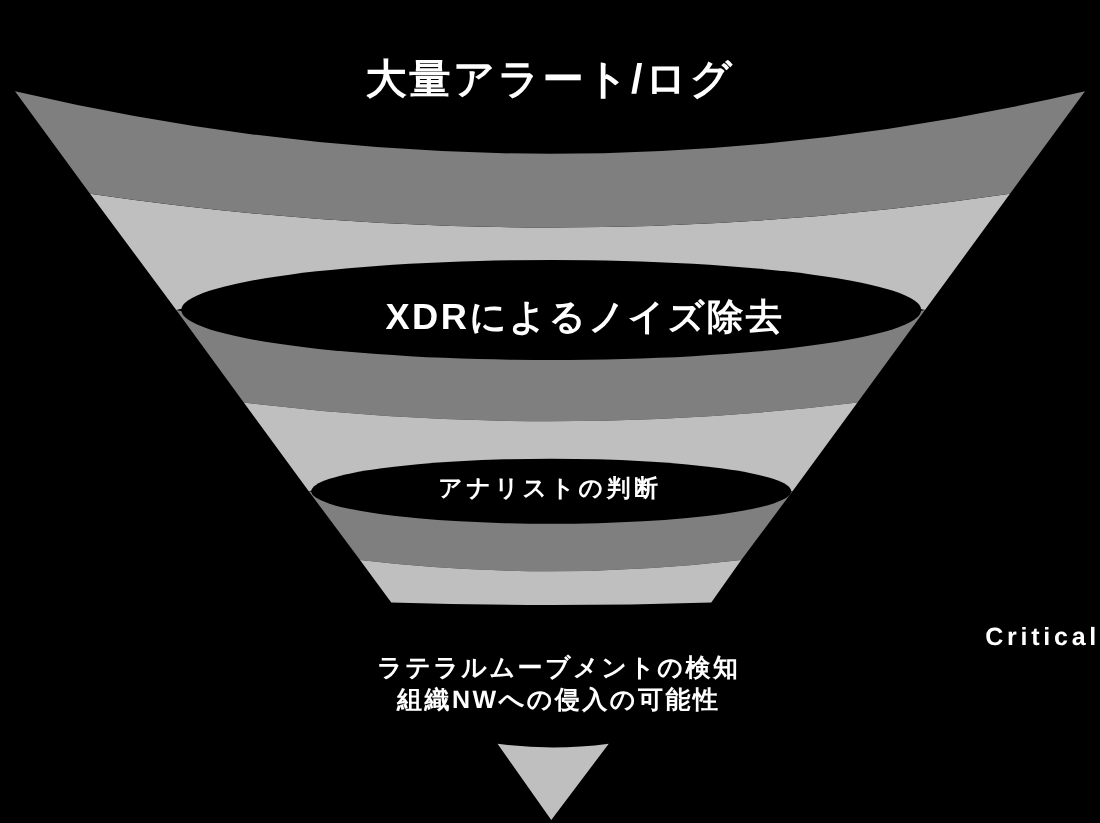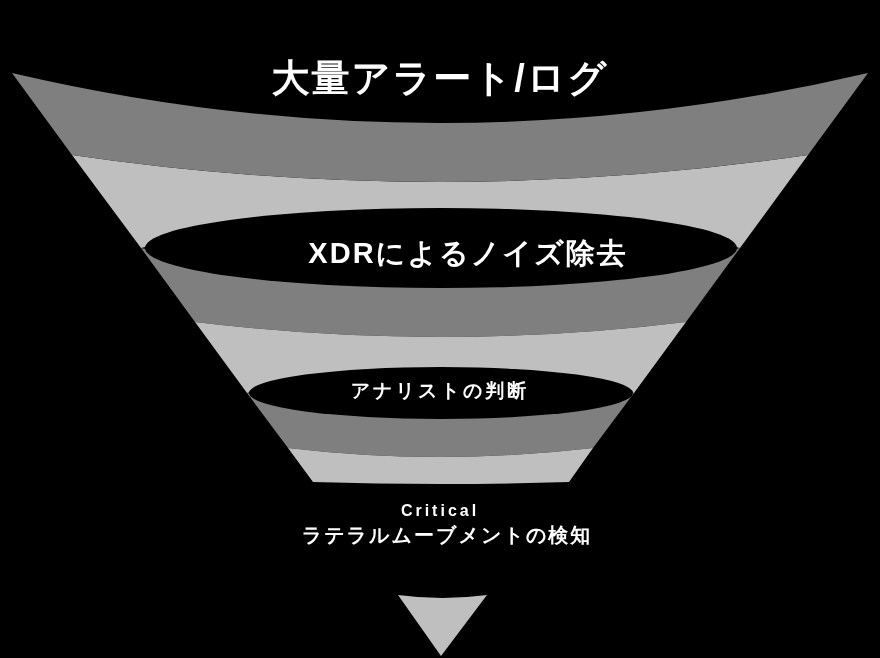--- a/index.html
+++ b/index.html
@@ -27,22 +27,22 @@
     position: absolute;
     left: 0;
     width: 880px;
     text-align: center;
     color: #ffffff;
     font-weight: bold;
     white-space: nowrap;
     pointer-events: none;
   }
   .funnel-title {
-    top: 53px;
-    font-size: 38px;
+    top: 41px;
+    font-size: 33px;
     letter-spacing: 2px;
   }
   .stage1-label {
     top: 234px;
     font-size: 29px;
     letter-spacing: 2px;
     padding-left: 28px;
   }
   .stage2-label {
     top: 378px;
@@ -53,23 +53,24 @@
     position: absolute;
     left: 0;
     top: 498px;
     width: 880px;
     text-align: center;
     color: #ffffff;
     font-weight: bold;
     pointer-events: none;
   }
   .result-severity {
-    font-size: 16px;
+    font-size: 20px;
     line-height: 25px;
     letter-spacing: 3px;
+    text-align: right;
   }
   .result-line {
     font-size: 20px;
     line-height: 25px;
     letter-spacing: 2px;
     padding-left: 14px;
   }
 </style>
 </head>
 <body>
@@ -100,15 +101,16 @@
 
   <div class="overlay-text funnel-title">大量アラート/ログ</div>
 
   <div class="overlay-text stage1-label">XDRによるノイズ除去</div>
 
   <div class="overlay-text stage2-label">アナリストの判断</div>
 
   <div class="result-block">
     <div class="result-severity">Critical</div>
     <div class="result-line">ラテラルムーブメントの検知</div>
+    <div class="result-line">組織NWへの侵入の可能性</div>
   </div>
 
 </div>
 
 </body></html>

